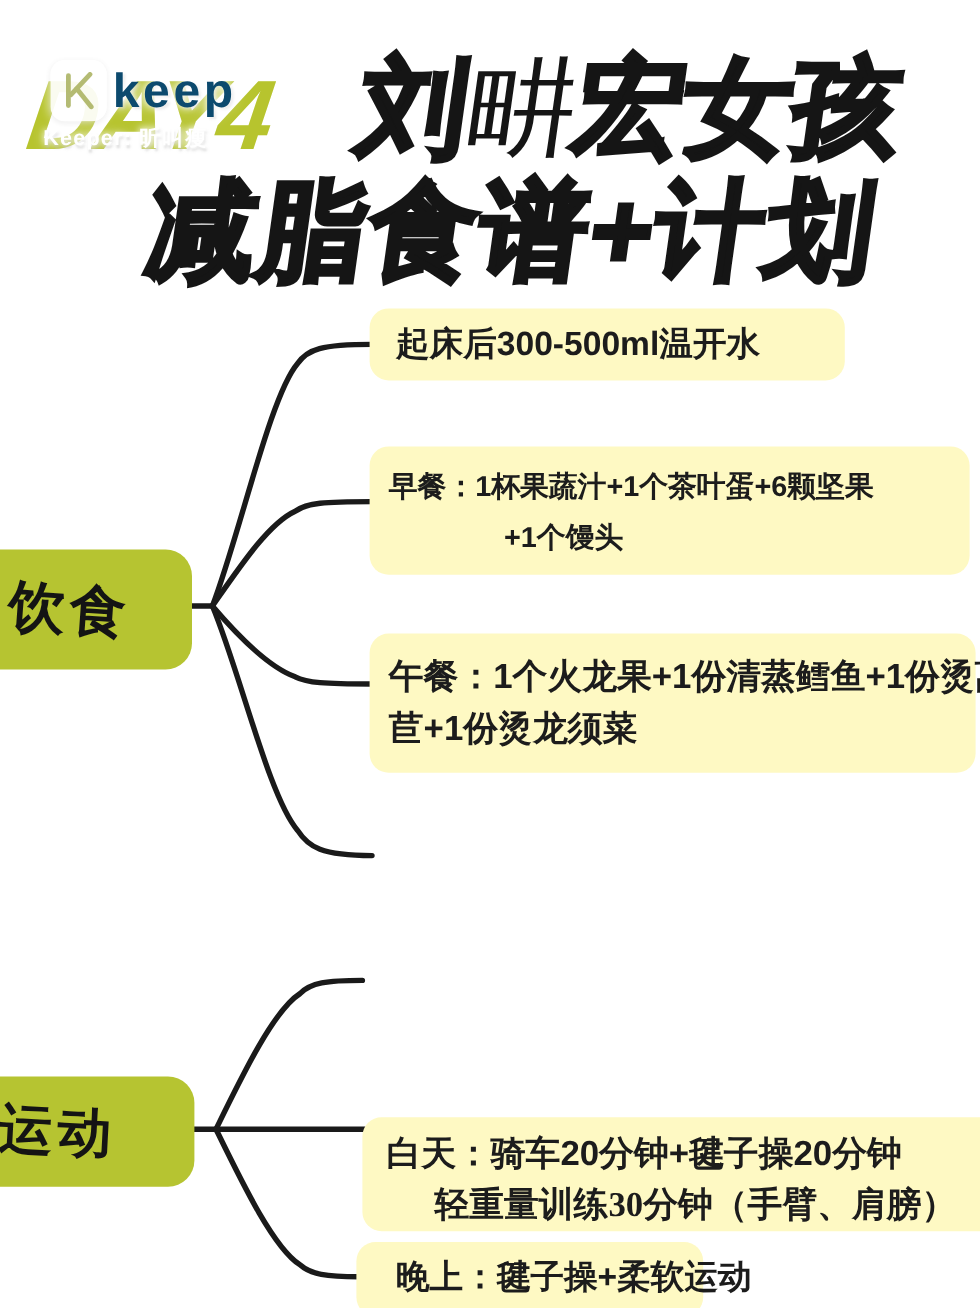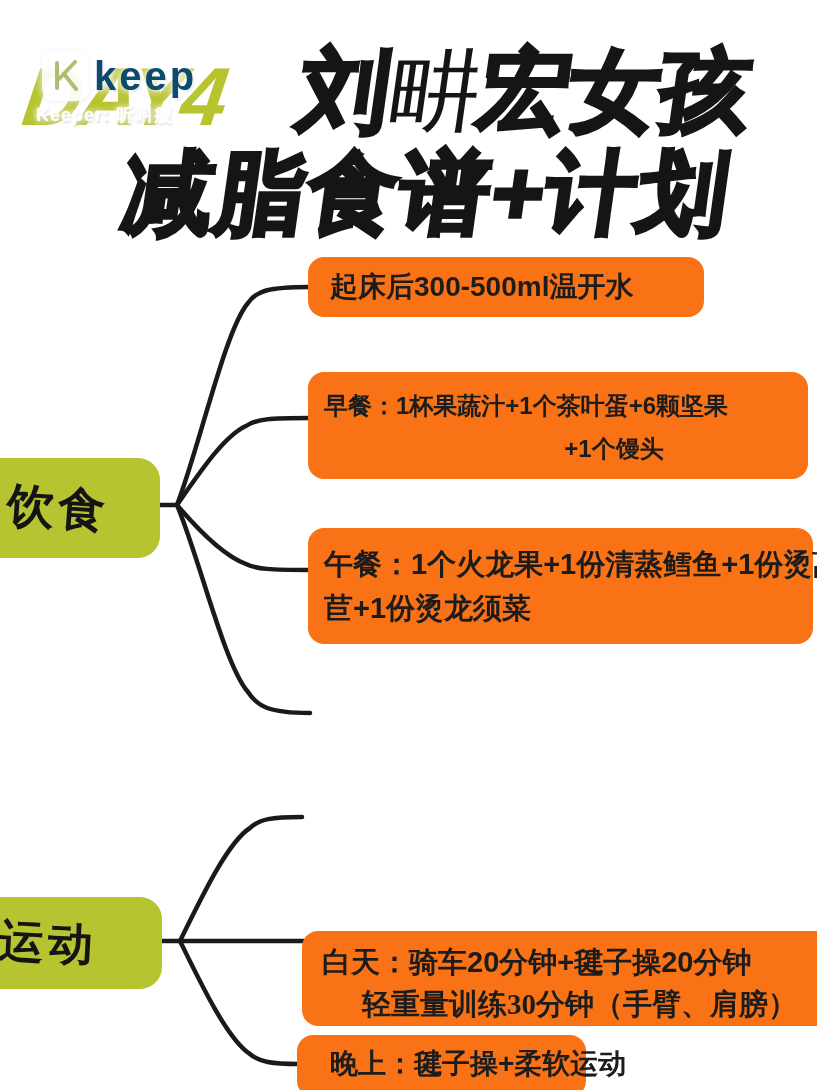--- a/index.html
+++ b/index.html
@@ -53,26 +53,26 @@
     color:#141414; font-weight:900; box-sizing:border-box;
   }
   .gnode span { display:inline-block; }
   .n-diet { left:-30px; top:458px; width:190px; height:100px; font-size:47px; padding-right:14px; }
   .n-diet span { transform:rotate(4deg); letter-spacing:4px; }
   .n-ex   { left:-24px; top:897px; width:186px; height:92px;  font-size:45px; padding-right:42px; }
   .n-ex span { transform:rotate(3deg); letter-spacing:4px; }
 
   
   .box {
-    position:absolute; background:#f97316; border-radius:16px;
+    position:absolute; background:#fef9c3; border-radius:16px;
     color:#1c1c1c; font-weight:700; box-sizing:border-box; white-space:nowrap;
   }
   .b1 { left:308px; top:257px;  width:396px; height:60px;  font-size:28px; line-height:60px; padding-left:22px; }
   .b2 { left:308px; top:372px;  width:500px; height:107px; font-size:24px; line-height:43px; padding:12px 0 0 16px; }
-  .b2 .l2 { margin-left:96px;text-align:center; }
+  .b2 .l2 { margin-left:96px; }
   .b3 { left:308px; top:528px;  width:505px; height:116px; font-size:29px; line-height:44px; padding:14px 0 0 16px; }
   .b4 { left:308px; top:683px;  width:505px; height:116px; font-size:29px; line-height:44px; padding:14px 0 0 16px; }
   .b5 { left:300px; top:791px;  width:353px; height:55px;  font-size:28px; line-height:55px; padding-left:30px; }
   .b6 { left:302px; top:931px;  width:552px; height:95px;  font-size:29px; line-height:42px; padding:10px 0 0 20px; }
   .b6 .l2 { margin-left:40px;font-family:Liberation Serif, serif; }
   .b7 { left:297px; top:1035px; width:289px; height:62px;  font-size:28px; line-height:58px; padding-left:33px; }
 </style>
 </head>
 <body>
 

